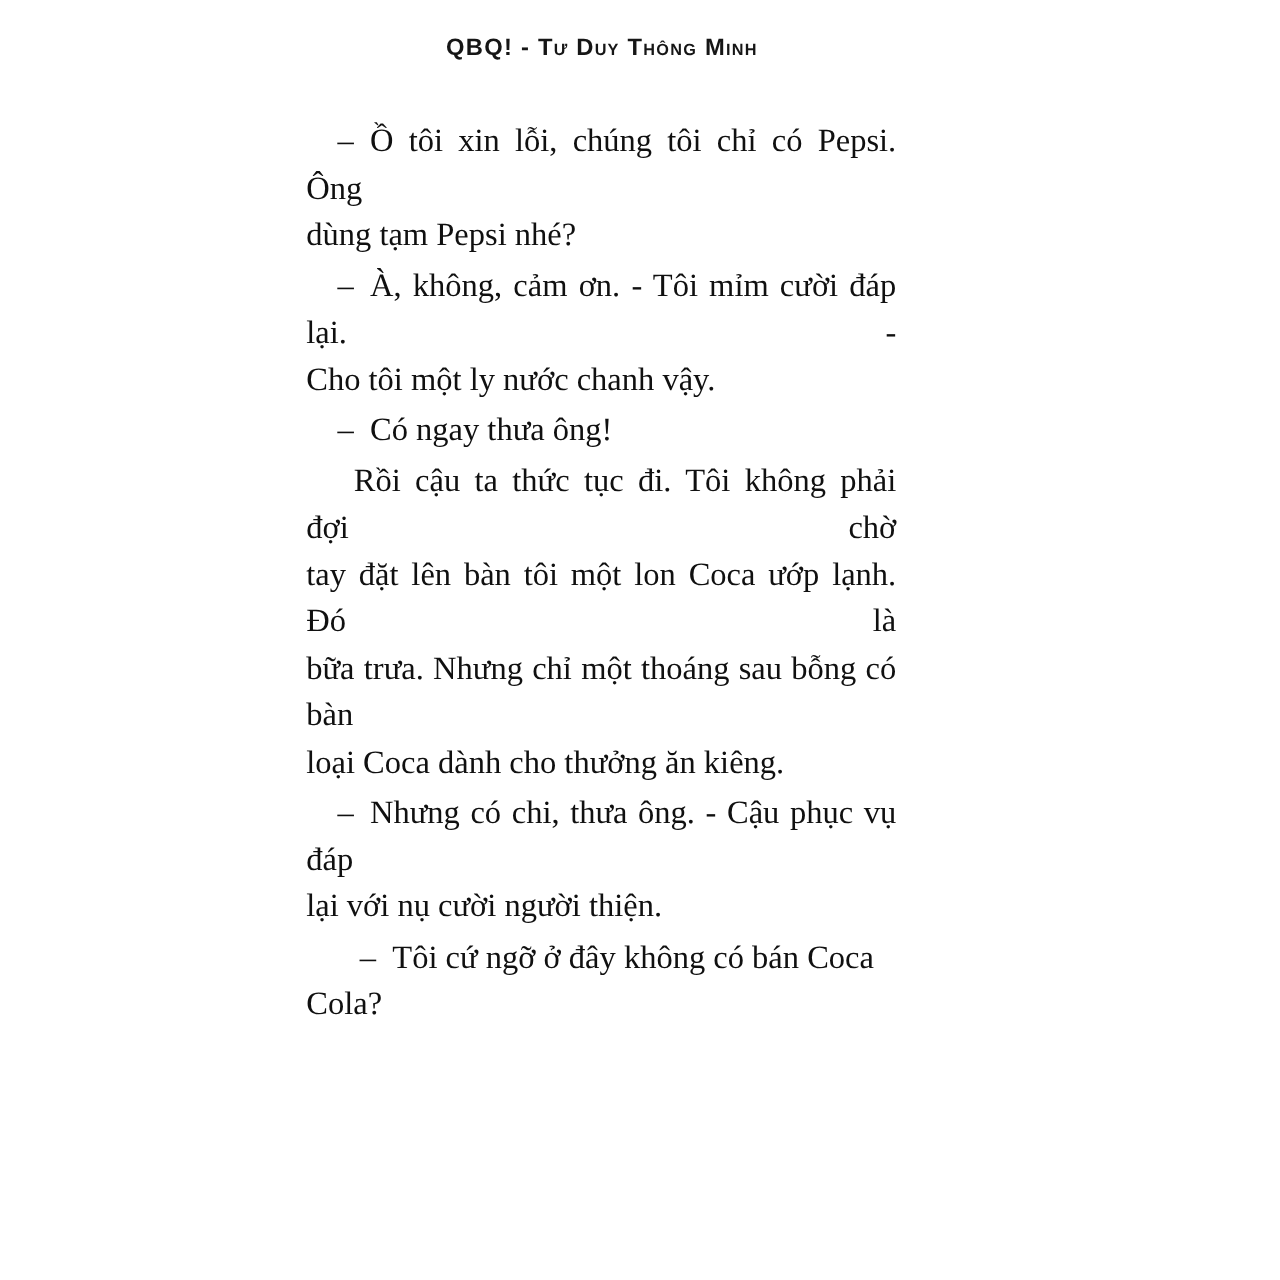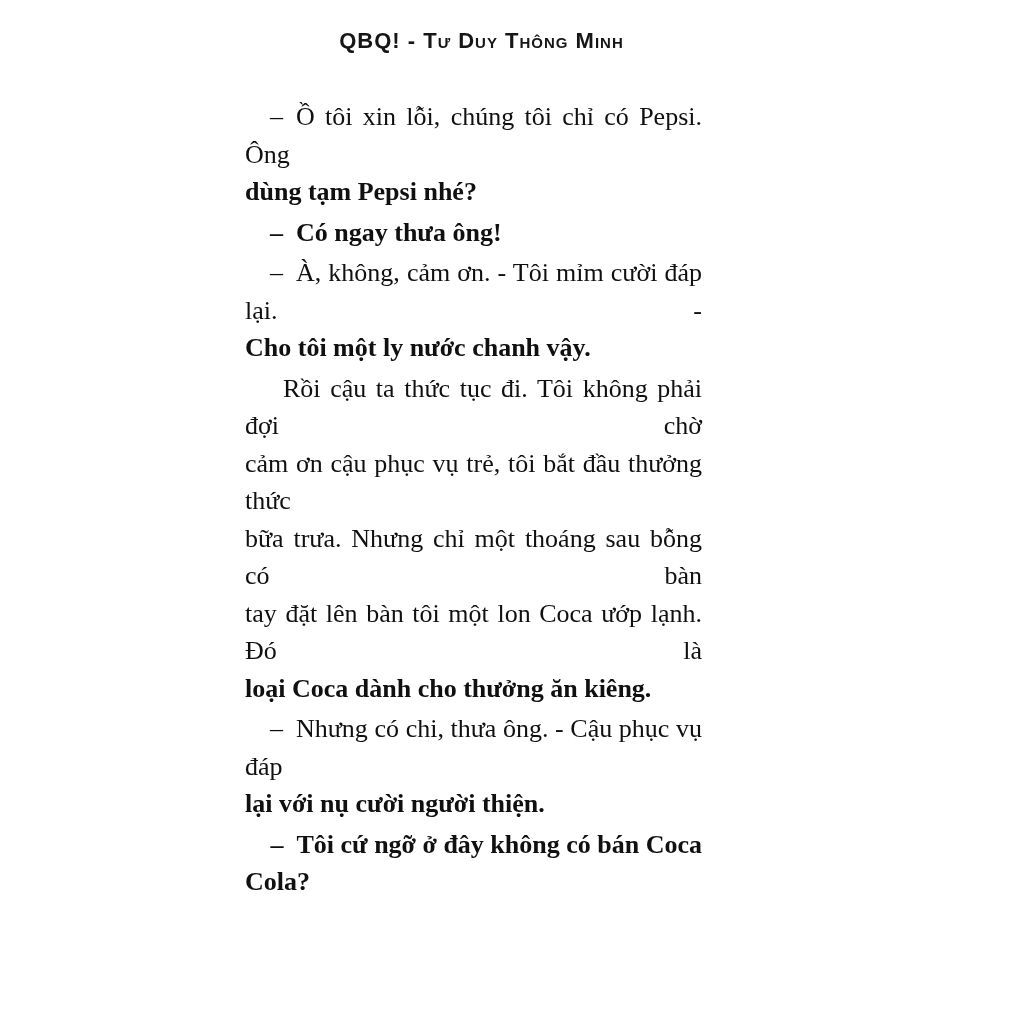--- a/index.html
+++ b/index.html
@@ -14,71 +14,69 @@
     background: #ffffff;
     overflow: hidden;
   }
   .running-head {
     margin: 28px 0 0 245px;
     width: 473px;
     text-align: center;
     font-family: "Liberation Sans", sans-serif;
     font-variant: small-caps;
     font-weight: 600;
-    font-size: 22px;
+    font-size: 19px;
     letter-spacing: 1px;
     color: #161616;
   }
   .body-text {
     margin: 44px 0 0 245px;
     width: 473px;
     font-family: "Liberation Serif", serif;
     font-size: 26px;
     line-height: 37.5px;
     color: #101010;
   }
   .para {
-    margin: 0 16px 3px 0;
+    margin: 0 1px 3px 0;
   }
   .line {
     text-align: justify;
     text-align-last: justify;
     text-justify: inter-word;
   }
   .line.last {
-    text-align: right;
+    text-align: center;
     text-align-last: left;
-    font-weight: bold;
   }
   .para.dialogue .line.first { text-indent: 25px; }
   .para.narrative .line.first { text-indent: 38px; }
 </style>
 </head>
 <body>
 
 <div class="page">
   <div class="running-head">QBQ! - Tư Duy Thông Minh</div>
 
   <div class="body-text">
       <div class="para dialogue">
         <div class="line first">– Ồ tôi xin lỗi, chúng tôi chỉ có Pepsi. Ông</div>
         <div class="line last">dùng tạm Pepsi nhé?</div>
       </div>
       <div class="para dialogue">
-        <div class="line first last">– Có ngay thưa ông!</div>
-      </div>
-      <div class="para dialogue">
         <div class="line first">– À, không, cảm ơn. - Tôi mỉm cười đáp lại. -</div>
         <div class="line last">Cho tôi một ly nước chanh vậy.</div>
       </div>
+      <div class="para dialogue">
+        <div class="line first last">– Có ngay thưa ông!</div>
+      </div>
       <div class="para narrative">
         <div class="line first">Rồi cậu ta thức tục đi. Tôi không phải đợi chờ</div>
-        <div class="line">cảm ơn cậu phục vụ trẻ, tôi bắt đầu thưởng thức</div>
+        <div class="line">tay đặt lên bàn tôi một lon Coca ướp lạnh. Đó là</div>
         <div class="line">bữa trưa. Nhưng chỉ một thoáng sau bỗng có bàn</div>
-        <div class="line">tay đặt lên bàn tôi một lon Coca ướp lạnh. Đó là</div>
         <div class="line last">loại Coca dành cho thưởng ăn kiêng.</div>
       </div>
       <div class="para dialogue">
         <div class="line first">– Nhưng có chi, thưa ông. - Cậu phục vụ đáp</div>
         <div class="line last">lại với nụ cười người thiện.</div>
       </div>
       <div class="para dialogue">
         <div class="line first last">– Tôi cứ ngỡ ở đây không có bán Coca Cola?</div>
       </div>
     </div>

